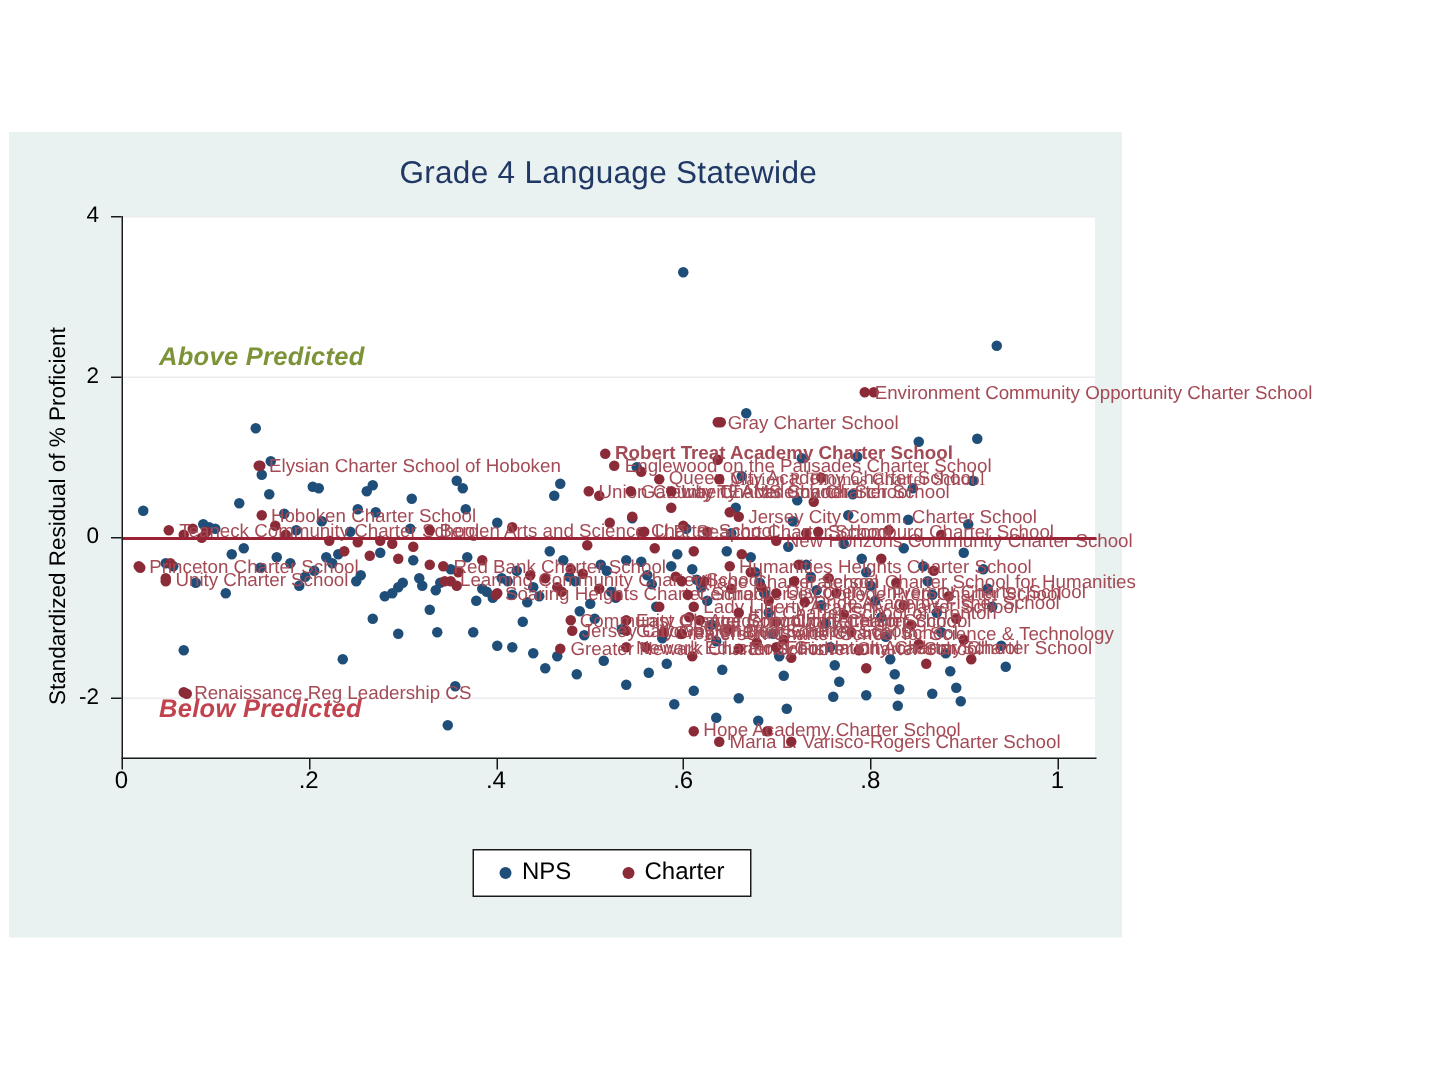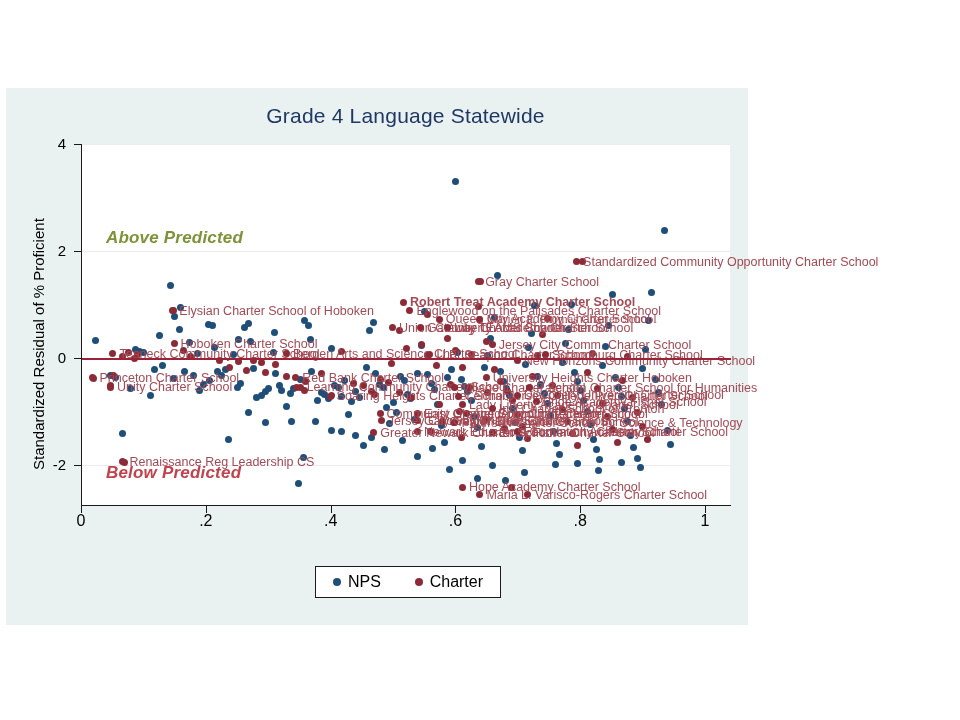--- a/index.html
+++ b/index.html
@@ -366,40 +366,40 @@
         <div class="pt charter" style="left: 243.494px; top: 367.261px;"></div>
         <div class="pt charter" style="left: 262.215px; top: 369.401px;"></div>
         <div class="pt charter" style="left: 283.433px; top: 372.61px;"></div>
         <div class="pt charter" style="left: 377.038px; top: 375.819px;"></div>
         <div class="pt charter" style="left: 384.527px; top: 379.027px;"></div>
         <div class="pt charter" style="left: 446.931px; top: 381.167px;"></div>
         <div class="pt charter" style="left: 465.652px; top: 384.376px;"></div>
         <div class="pt charter" style="left: 484.373px; top: 388.654px;"></div>
       </div>
     <div id="labels-layer">
-        <div class="school-label" style="left: 573.111px; top: 254.659px;"><span class="lbl-dot"></span><span class="lbl-txt">Standardized Community Opportunity Charter School</span></div>
+        <div class="school-label" style="left: 573.111px; top: 254.659px;"><span class="lbl-dot"></span><span class="lbl-txt">Environment Community Opportunity Charter School</span></div>
         <div class="school-label" style="left: 475.137px; top: 274.982px;"><span class="lbl-dot"></span><span class="lbl-txt">Gray Charter School</span></div>
         <div class="school-label" style="left: 400px; top: 295.305px; font-weight: bold;"><span class="lbl-dot"></span><span class="lbl-txt">Robert Treat Academy Charter School</span></div>
         <div class="school-label" style="left: 406.492px; top: 303.862px;"><span class="lbl-dot"></span><span class="lbl-txt">Englewood on the Palisades Charter School</span></div>
         <div class="school-label" style="left: 169.358px; top: 303.862px;"><span class="lbl-dot"></span><span class="lbl-txt">Elysian Charter School of Hoboken</span></div>
         <div class="school-label" style="left: 435.822px; top: 312.419px;"><span class="lbl-dot"></span><span class="lbl-txt">Queen City Academy Charter School</span></div>
         <div class="school-label" style="left: 476.385px; top: 312.419px; font-family: Liberation Serif, serif;"><span class="lbl-dot"></span><span class="lbl-txt">Marion P. Thomas Charter School</span></div>
         <div class="school-label" style="left: 389.019px; top: 320.976px;"><span class="lbl-dot"></span><span class="lbl-txt">Union County TEAMS Charter School</span></div>
         <div class="school-label" style="left: 417.101px; top: 320.976px;"><span class="lbl-dot"></span><span class="lbl-txt">Gateway Charter School</span></div>
         <div class="school-label" style="left: 443.935px; top: 320.976px;"><span class="lbl-dot"></span><span class="lbl-txt">Liberty Academy Charter School</span></div>
         <div class="school-label" style="left: 170.606px; top: 337.021px;"><span class="lbl-dot"></span><span class="lbl-txt">Hoboken Charter School</span></div>
         <div class="school-label" style="left: 109.45px; top: 346.647px;"><span class="lbl-dot"></span><span class="lbl-txt">Teaneck Community Charter School</span></div>
         <div class="school-label" style="left: 282.933px; top: 346.647px;"><span class="lbl-dot"></span><span class="lbl-txt">Bergen Arts and Science Charter School</span></div>
         <div class="school-label" style="left: 488.865px; top: 338.09px;"><span class="lbl-dot"></span><span class="lbl-txt">Jersey City Comm. Charter School</span></div>
         <div class="school-label" style="left: 426.462px; top: 347.717px;"><span class="lbl-dot"></span><span class="lbl-txt">U.E. Seaport Charter School</span></div>
         <div class="school-label" style="left: 541.909px; top: 347.717px;"><span class="lbl-dot"></span><span class="lbl-txt">Schomburg Charter School</span></div>
         <div class="school-label" style="left: 513.827px; top: 353.6px;"><span class="lbl-dot"></span><span class="lbl-txt">New Horizons Community Charter School</span></div>
         <div class="school-label" style="left: 89.4808px; top: 371.249px;"><span class="lbl-dot"></span><span class="lbl-txt">Princeton Charter School</span></div>
         <div class="school-label" style="left: 292.293px; top: 371.249px;"><span class="lbl-dot"></span><span class="lbl-txt">Red Bank Charter School</span></div>
-        <div class="school-label" style="left: 482.625px; top: 371.249px;"><span class="lbl-dot"></span><span class="lbl-txt">University Heights Charter Hoboken</span></div>
+        <div class="school-label" style="left: 482.625px; top: 371.249px;"><span class="lbl-dot"></span><span class="lbl-txt">Humanities Heights Charter School</span></div>
         <div class="school-label" style="left: 106.954px; top: 380.341px;"><span class="lbl-dot"></span><span class="lbl-txt">Unity Charter School</span></div>
         <div class="school-label" style="left: 296.662px; top: 380.341px;"><span class="lbl-dot"></span><span class="lbl-txt">Learning Community Charter School</span></div>
         <div class="school-label" style="left: 451.423px; top: 380.876px;"><span class="lbl-dot"></span><span class="lbl-txt">Village Charter School</span></div>
         <div class="school-label" style="left: 526.308px; top: 380.876px;"><span class="lbl-dot"></span><span class="lbl-txt">Paterson Charter School for Humanities</span></div>
         <div class="school-label" style="left: 326.615px; top: 389.433px;"><span class="lbl-dot"></span><span class="lbl-txt">Soaring Heights Charter School</span></div>
         <div class="school-label" style="left: 454.543px; top: 389.433px;"><span class="lbl-dot"></span><span class="lbl-txt">Central Jersey College Prep Charter School</span></div>
         <div class="school-label" style="left: 513.827px; top: 388.363px;"><span class="lbl-dot"></span><span class="lbl-txt">Discovery University Charter School</span></div>
         <div class="school-label" style="left: 532.548px; top: 394.781px;"><span class="lbl-dot"></span><span class="lbl-txt">Pride Academy Fisher School</span></div>
         <div class="school-label" style="left: 458.912px; top: 397.99px;"><span class="lbl-dot"></span><span class="lbl-txt">Lady Liberty Academy Charter School</span></div>
         <div class="school-label" style="left: 488.865px; top: 401.733px;"><span class="lbl-dot"></span><span class="lbl-txt">Int'l Charter School of Trenton</span></div>

